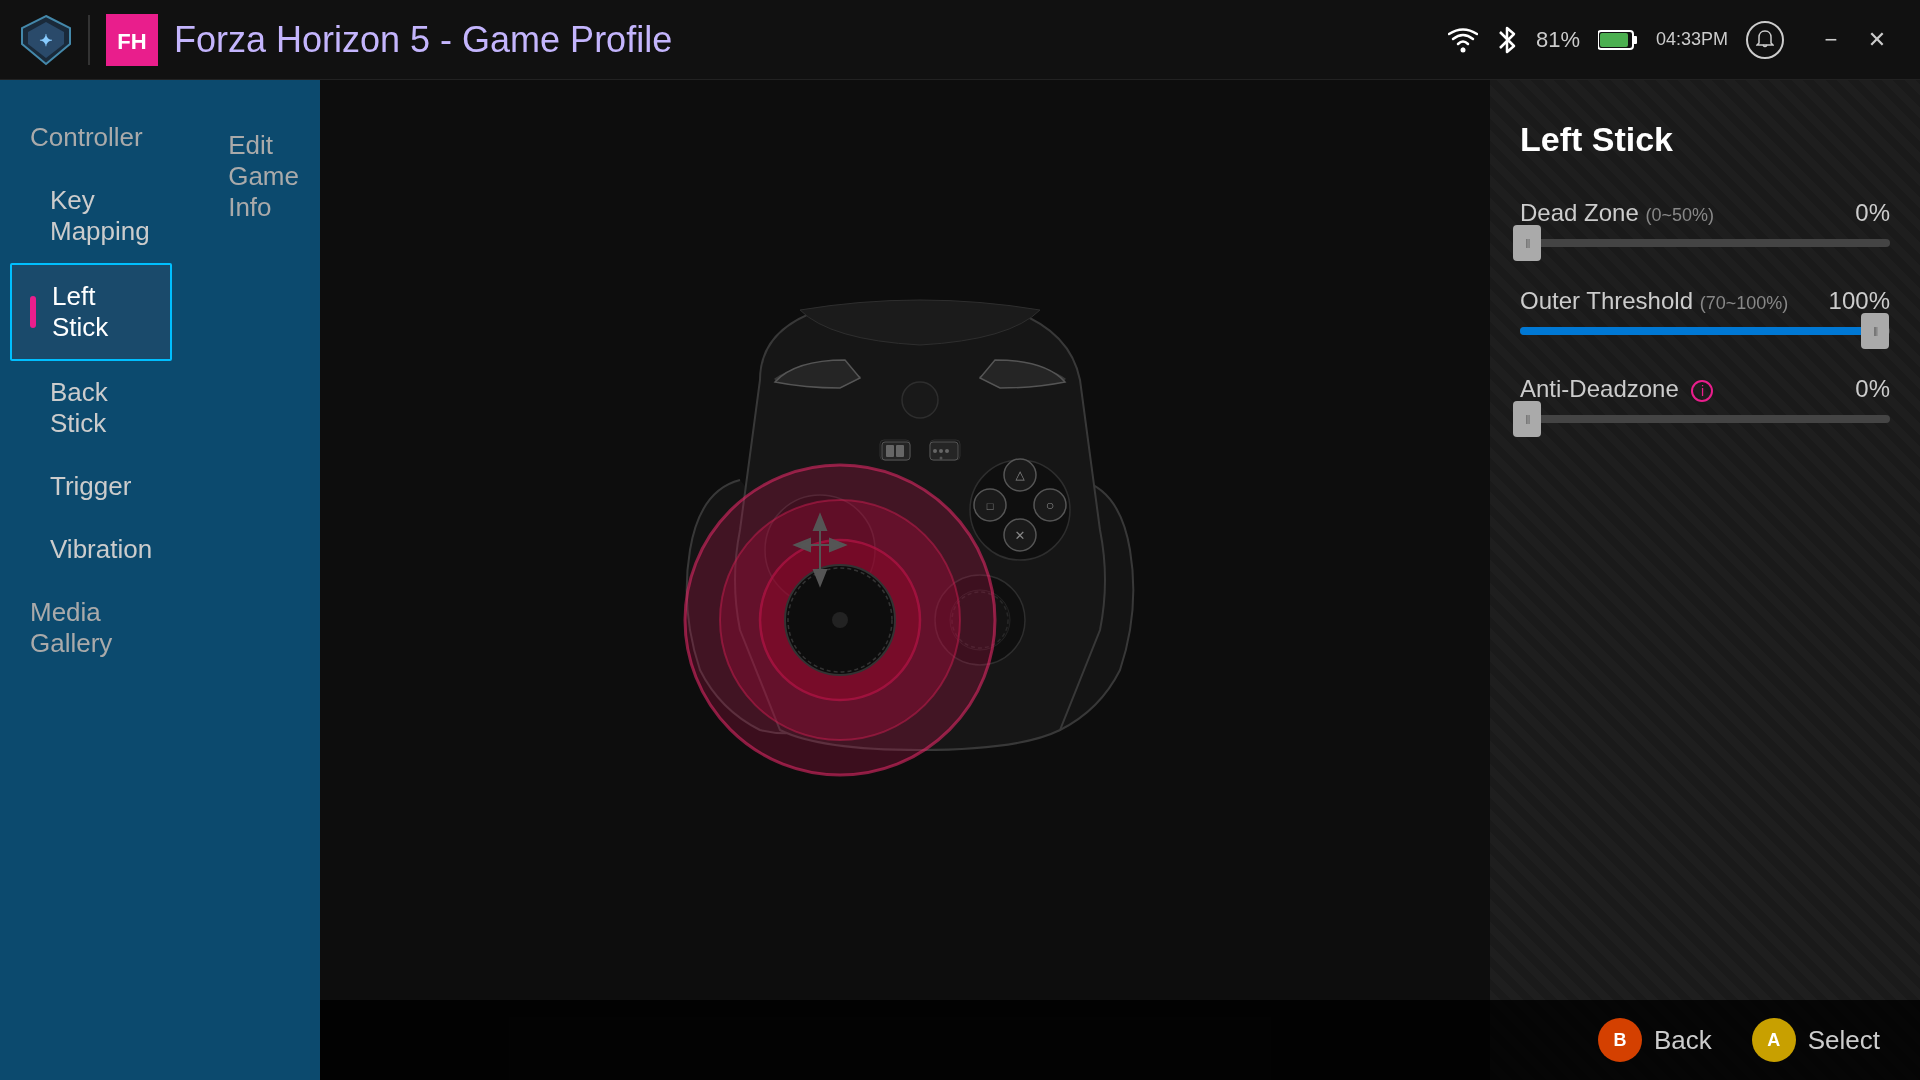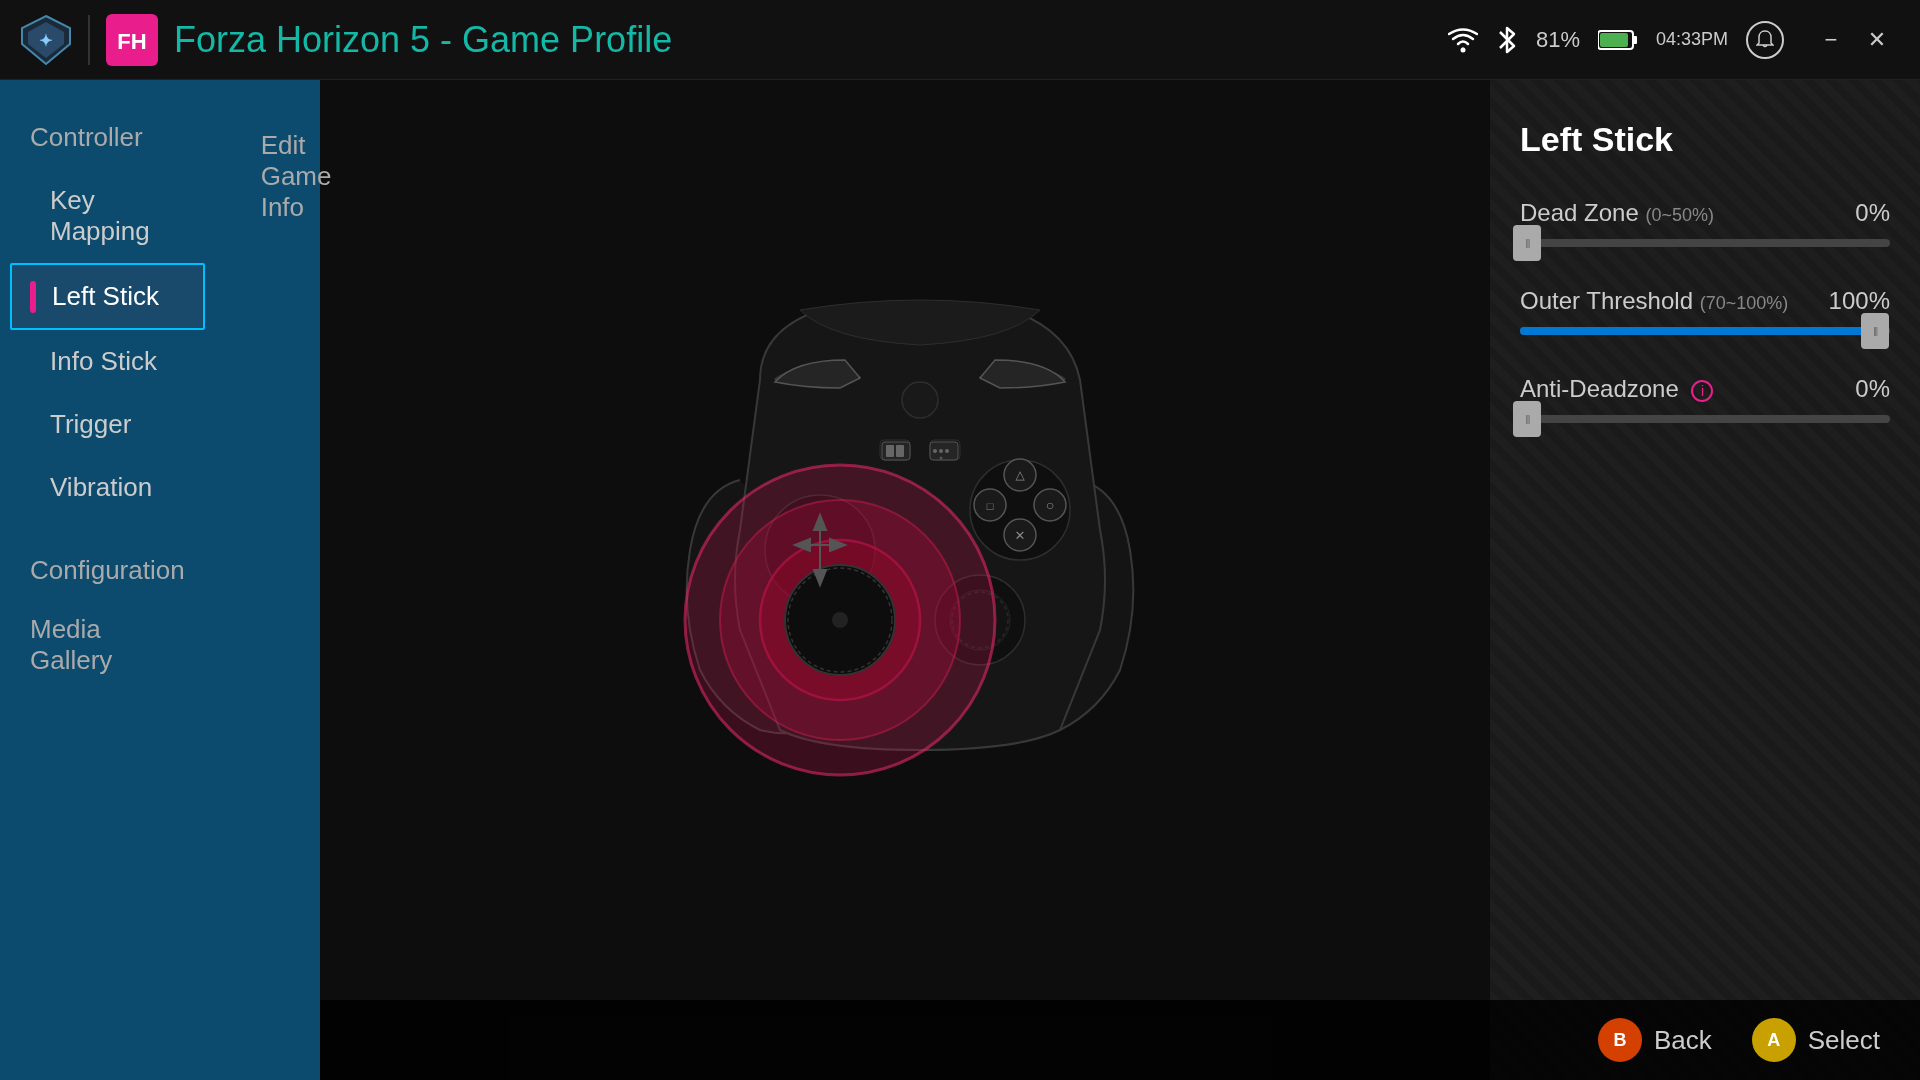--- a/index.html
+++ b/index.html
@@ -21,33 +21,33 @@
       background: #111111;
       border-bottom: 1px solid #222;
       padding: 0 20px;
       position: relative;
       z-index: 10;
     }
     .titlebar-game-icon {
       width: 52px;
       height: 52px;
       background: #e91e8c;
-      border-radius: 12px;
+      border-radius: 0;
       margin-right: 16px;
       display: flex;
       align-items: center;
       justify-content: center;
       font-size: 22px;
       font-weight: bold;
       color: white;
     }
     .titlebar-title {
       font-size: 36px;
       font-weight: 400;
-      color: #14b8a6;
+      color: #c4b5fd;
       flex: 1;
     }
     .titlebar-systray {
       display: flex;
       align-items: center;
       gap: 18px;
       font-size: 22px;
       color: #ccc;
     }
     .titlebar-time {
@@ -378,30 +378,29 @@
     <div class="sidebar-nav">
       <div class="sidebar-section-label">Controller</div>
 
       <div class="sidebar-item">
         <span>Key Mapping</span>
       </div>
       <div class="sidebar-item active">
         <span>Left Stick</span>
       </div>
       <div class="sidebar-item">
-        <span>Info Stick</span>
+        <span>Back Stick</span>
       </div>
       <div class="sidebar-item">
         <span>Trigger</span>
       </div>
       <div class="sidebar-item">
         <span>Vibration</span>
       </div>
 
-      <div class="sidebar-section-label" style="margin-top:24px;">Configuration</div>
       <div class="sidebar-section-label" style="margin-top:4px;">Media Gallery</div>
     </div>
 
     <div class="sidebar-bottom">
       <div class="sidebar-edit">Edit Game Info</div>
     </div>
   </div>
 
   <div class="content">
 

